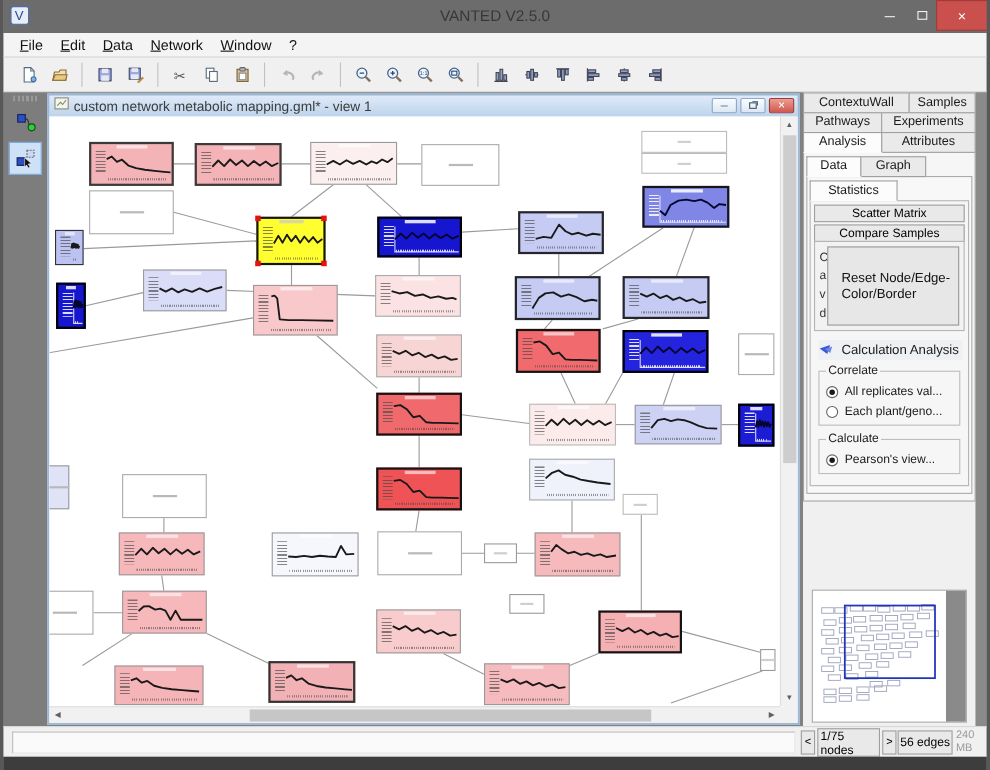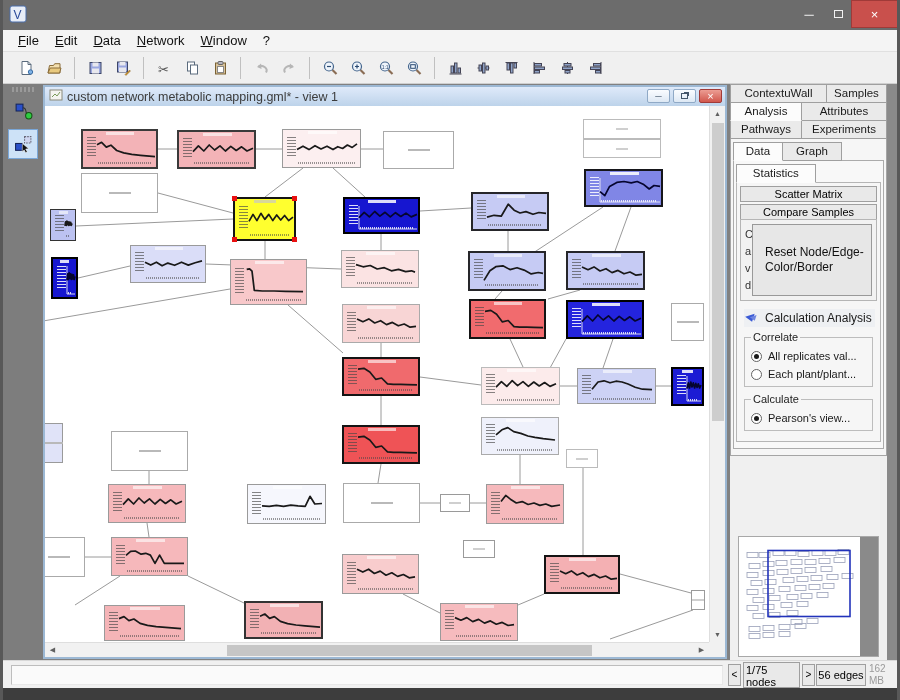--- a/index.html
+++ b/index.html
@@ -96,20 +96,21 @@
 
 <div class="app">
 
   <div class="titlebar">
     <span class="app-icon">
       <svg width="18" height="18" viewBox="0 0 18 18">
           <rect x="1" y="1" width="16" height="16" rx="2" fill="#e8eef8" stroke="#4a6da8"></rect>
           <text x="4.5" y="13.5" font-size="12" fill="#2a4a9a">V</text>
         </svg>
     </span>
+    <div class="title-text">VANTED V2.5.0</div>
     <div class="winbtn btn-min">─</div>
     <div class="winbtn btn-max">
         <span class="sq"></span>
       </div>
     <div class="winbtn btn-close">×</div>
   </div>
 
   <div class="menubar">
     <span class="menu-item"><span class="u">F</span><span>ile</span></span>
     <span class="menu-item"><span class="u">E</span><span>dit</span></span>
@@ -663,26 +664,26 @@
       </div>
     </div>
   </div>
 
   <div class="sidebar">
     <div class="tabrow">
       <div class="tab" style="width:62%">ContextuWall</div>
       <div class="tab" style="width:39%">Samples</div>
     </div>
     <div class="tabrow" style="margin-top:-1px">
+      <div class="tab" style="width:46%">Pathways</div>
+      <div class="tab" style="width:55%">Experiments</div>
+    </div>
+    <div class="tabrow" style="margin-top:-1px">
       <div class="tab active" style="width:46%">Analysis</div>
       <div class="tab" style="width:55%">Attributes</div>
-    </div>
-    <div class="tabrow" style="margin-top:-1px">
-      <div class="tab" style="width:46%">Pathways</div>
-      <div class="tab" style="width:55%">Experiments</div>
     </div>
 
     <div class="panel">
       <div class="tabrow">
         <div class="tab active" style="width:33%">Data</div>
         <div class="tab" style="width:40%">Graph</div>
       </div>
       <div class="panel2">
         <div class="tabrow">
           <div class="tab active" style="width:55%">Statistics</div>
@@ -707,21 +708,21 @@
             <span>Calculation Analysis</span>
           </div>
           <fieldset>
             <legend>Correlate</legend>
             <div class="radio-row">
               <span class="radio sel"></span>
               <span class="radio-label">All replicates val...</span>
             </div>
             <div class="radio-row">
               <span class="radio"></span>
-              <span class="radio-label">Each plant/plant...</span>
+              <span class="radio-label">Each plant/geno...</span>
             </div>
           </fieldset>
           <fieldset style="margin-bottom:2px">
             <legend>Calculate</legend>
             <div class="radio-row">
               <span class="radio sel"></span>
               <span class="radio-label">Pearson's view...</span>
             </div>
           </fieldset>
         </div>
@@ -792,18 +793,18 @@
   </div>
   <div class="right-frame"></div>
 
   <div class="statusbar">
     <div class="status-field"></div>
     <div class="nav-btn" style="left:725px">&lt;</div>
     <div class="sel-btn">1/75 nodes selected</div>
     <div class="nav-btn" style="left:799px">&gt;</div>
     <div class="edges-btn">56 edges</div>
     <div class="mem-block">
-      <div>162 MB</div>
+      <div>240 MB</div>
       <div>1 ES</div>
     </div>
   </div>
   <div class="bottom-strip"></div>
 </div>
 
 </body></html>

